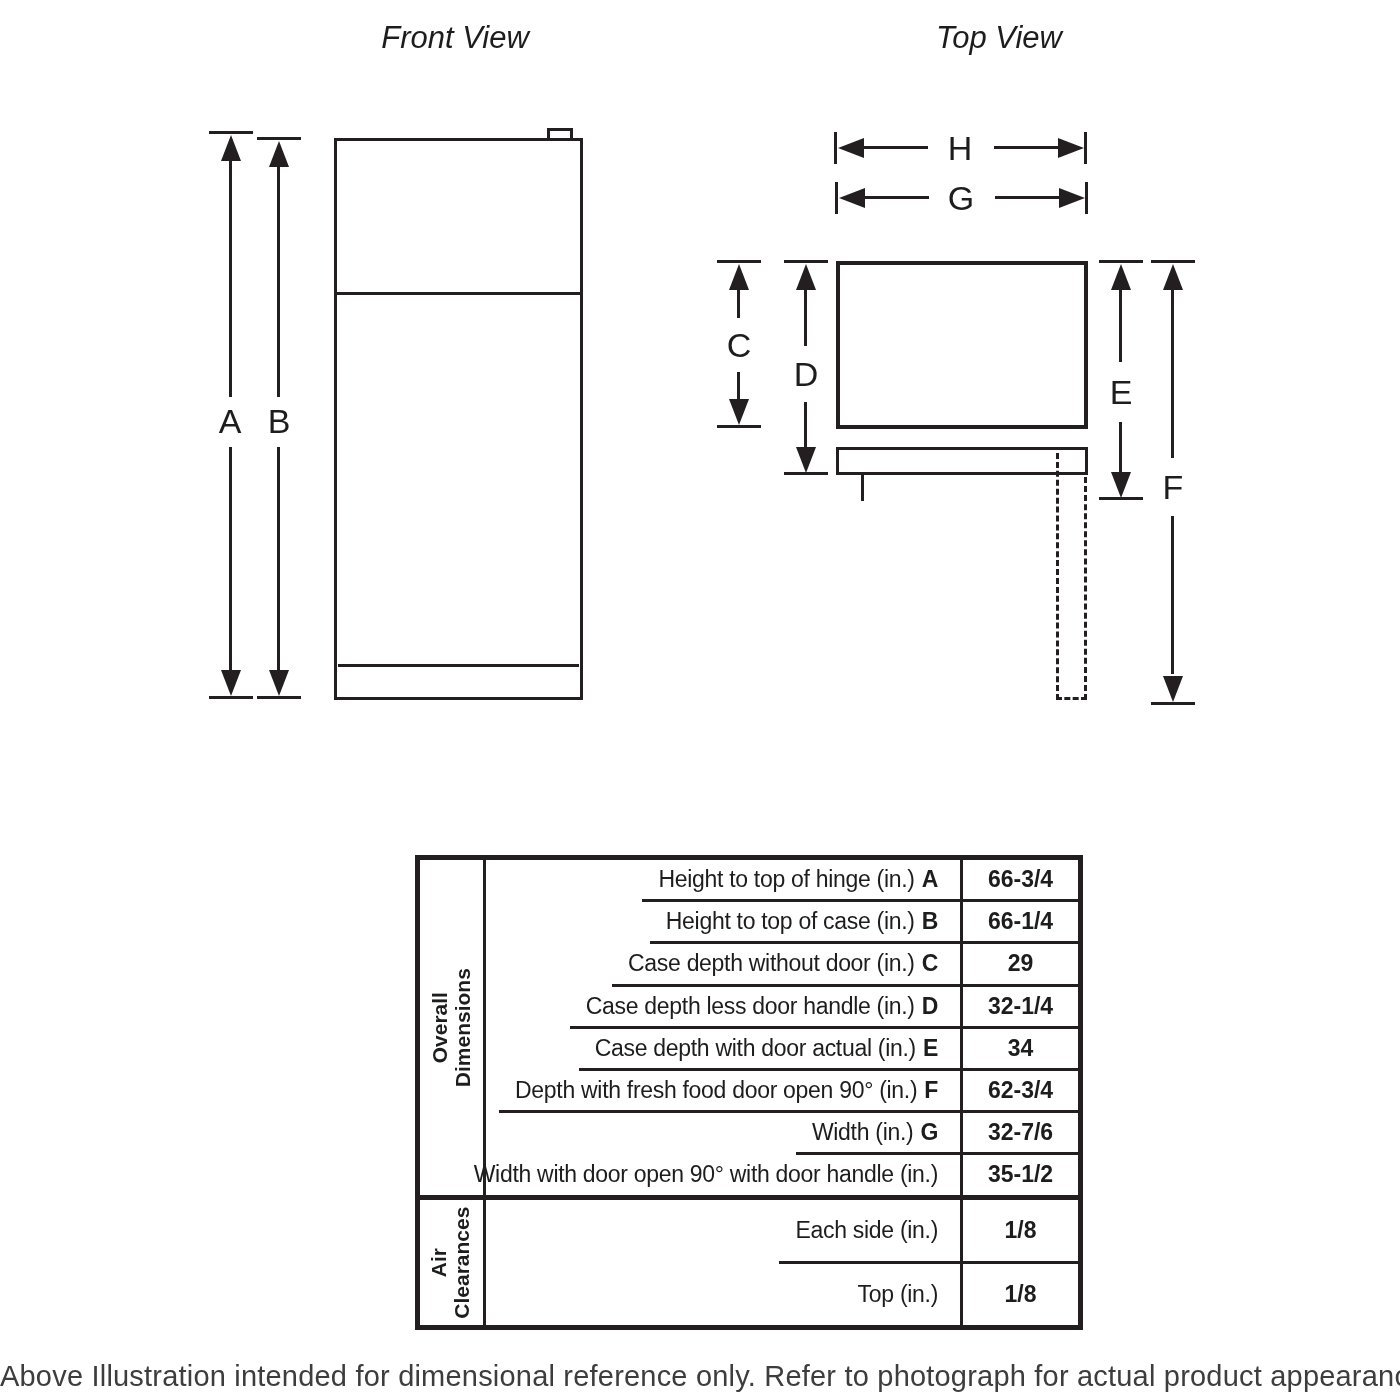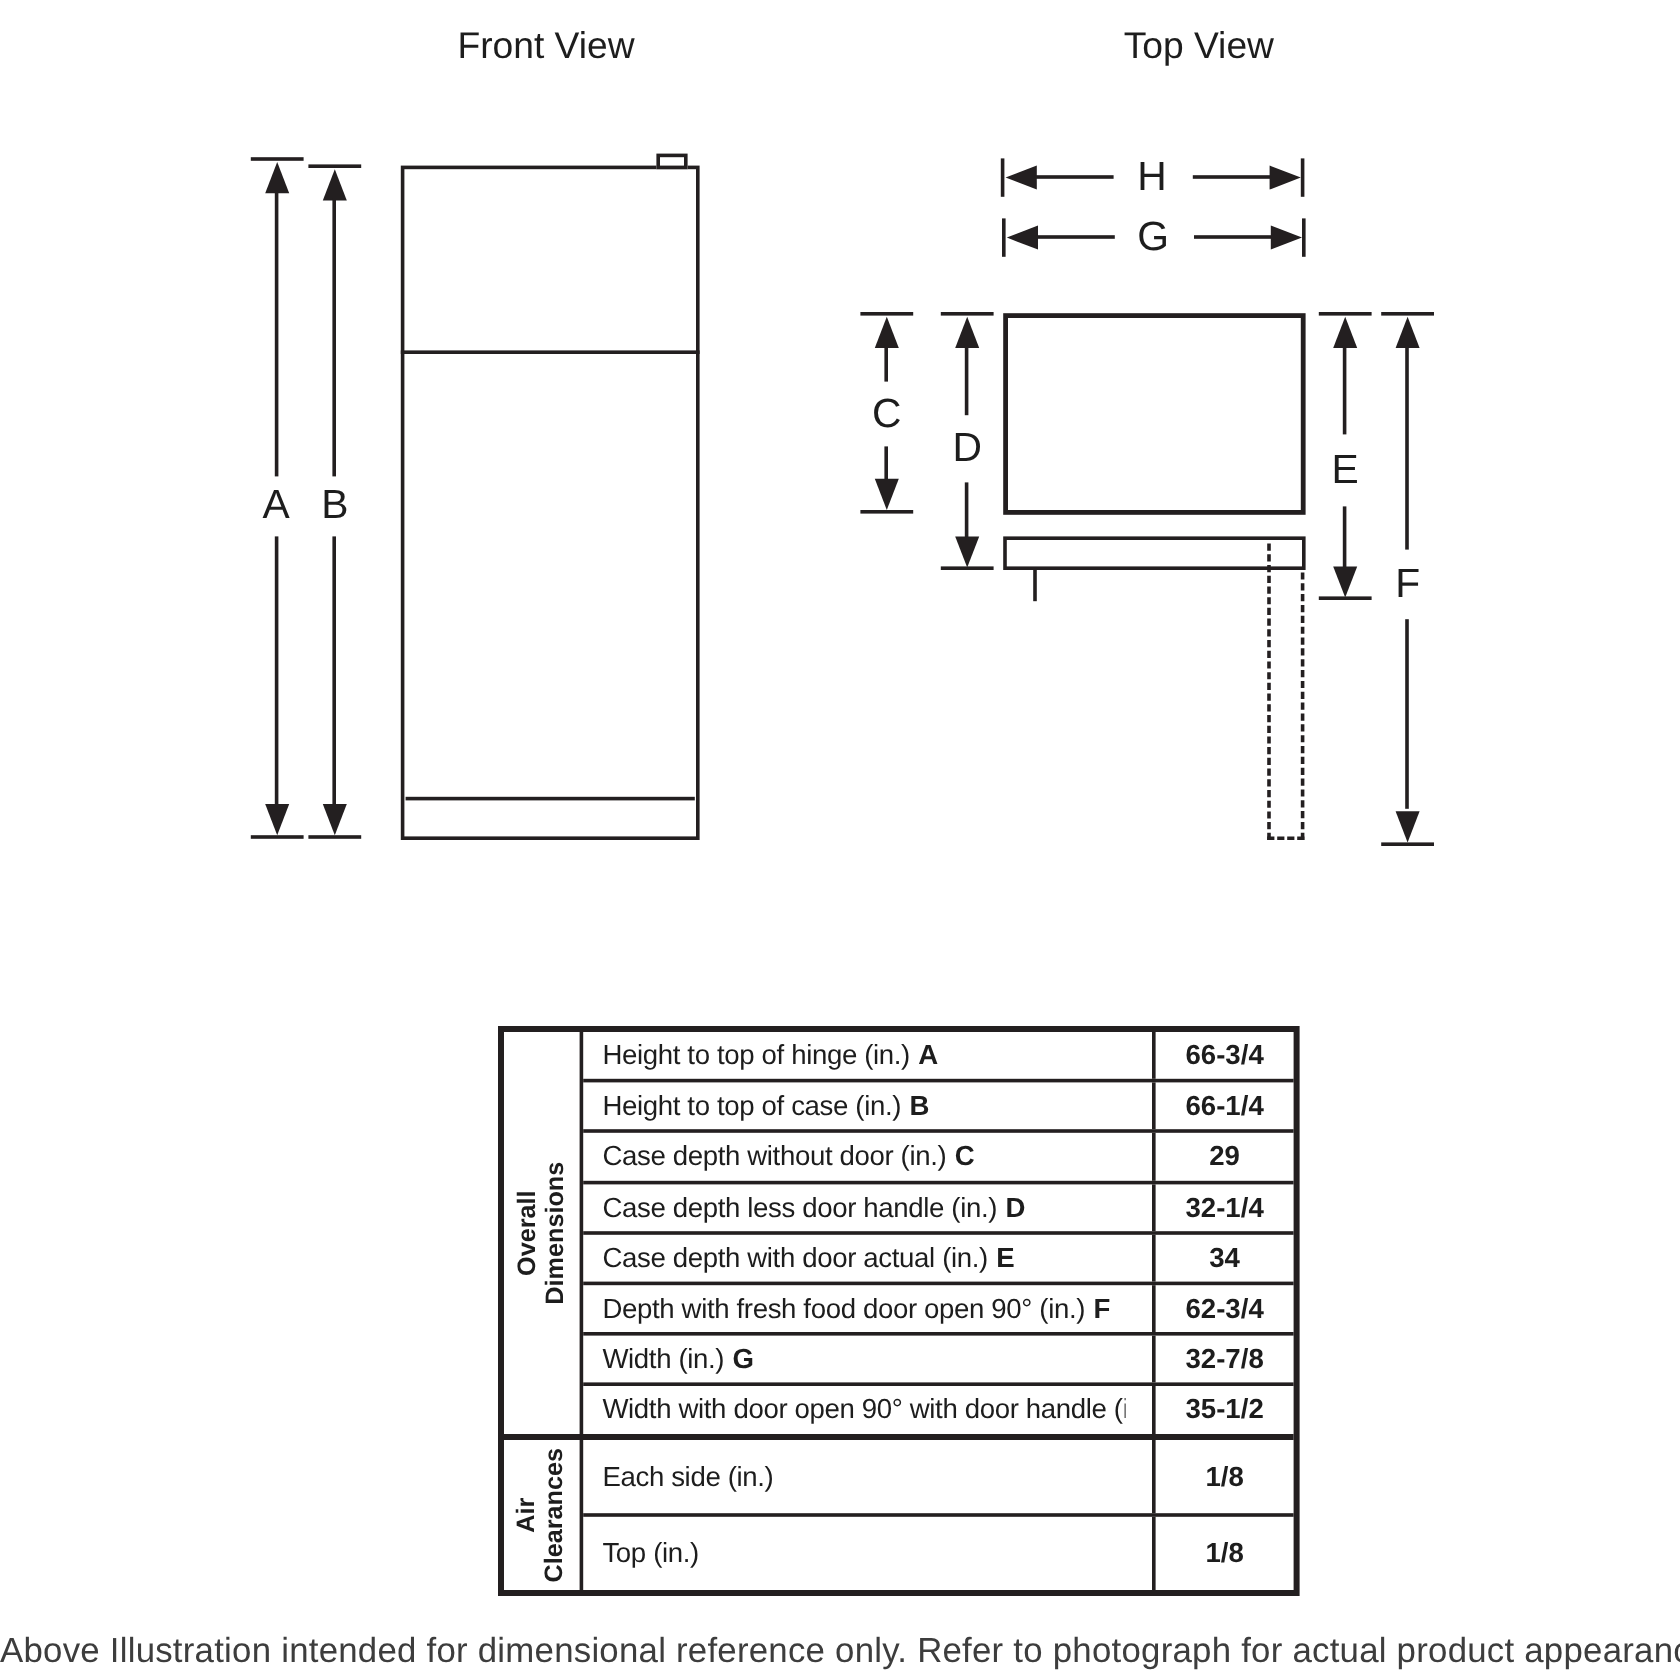--- a/index.html
+++ b/index.html
@@ -4,21 +4,21 @@
 <style>
   html,body{margin:0;padding:0;background:#ffffff;}
   *{box-sizing:border-box;}
   .canvas{
     position:relative;width:1400px;height:1400px;background:#ffffff;
     font-family:"Liberation Sans", sans-serif;color:#231f20;overflow:hidden;
   }
   .ln{position:absolute;background:#231f20;}
   .view-title{
     position:absolute;transform:translateX(-50%);
-    font-size:31px;font-weight:400;color:#1d1d1d;white-space:nowrap;
+    font-size:31px;font-weight:400;color:#1d1d1d;white-space:nowrap;font-style:italic;
   }
   .dim-letter{
     position:absolute;transform:translate(-50%,-50%);
     font-size:34px;font-weight:400;color:#1d1d1d;
   }
   
   .ah{position:absolute;width:0;height:0;}
   .ah-up{border-left:10px solid transparent;border-right:10px solid transparent;border-bottom:26px solid #231f20;}
   .ah-down{border-left:10px solid transparent;border-right:10px solid transparent;border-top:26px solid #231f20;}
   .ah-left{border-top:10px solid transparent;border-bottom:10px solid transparent;border-right:26px solid #231f20;}
@@ -36,21 +36,21 @@
   .section.ovr{flex:8;border-bottom:5px solid #231f20;}
   .section.air{flex:3;}
   .sec-head{
     width:66px;border-right:3px solid #231f20;display:flex;
     align-items:center;justify-content:center;flex:none;
   }
   .rot{
     transform:rotate(-90deg);font-weight:700;font-size:21px;line-height:1.08;
     text-align:center;white-space:nowrap;color:#1d1d1d;
   }
-  .rows{flex:1;display:flex;flex-direction:column;min-width:0;}
+  .rows{flex:1;display:flex;flex-direction:column;min-width:0;align-items:flex-end;}
   .trow{flex:1;display:flex;border-bottom:3px solid #231f20;min-height:0;}
   .trow:last-child{border-bottom:none;}
   .cell-label{
     flex:1;display:flex;align-items:center;padding-left:16px;
     font-size:23px;color:#1d1d1d;letter-spacing:-0.3px;white-space:nowrap;overflow:hidden;
   }
   .cell-label .letter{font-weight:700;margin-left:7px;}
   .cell-value{
     width:118px;flex:none;border-left:3px solid #231f20;display:flex;
     align-items:center;justify-content:center;font-weight:700;font-size:23px;color:#1d1d1d;margin-left:22px;
@@ -212,21 +212,21 @@
               <span>Depth with fresh food door open 90° (in.)</span>
               <span class="letter">F</span>
             </div>
           <div class="cell-value">62-3/4</div>
         </div>
         <div class="trow">
           <div class="cell-label">
               <span>Width (in.)</span>
               <span class="letter">G</span>
             </div>
-          <div class="cell-value">32-7/8</div>
+          <div class="cell-value">32-7/6</div>
         </div>
         <div class="trow">
           <div class="cell-label">
               <span>Width with door open 90° with door handle (in.)</span>
             </div>
           <div class="cell-value">35-1/2</div>
         </div>
       </div>
     </div>
 

